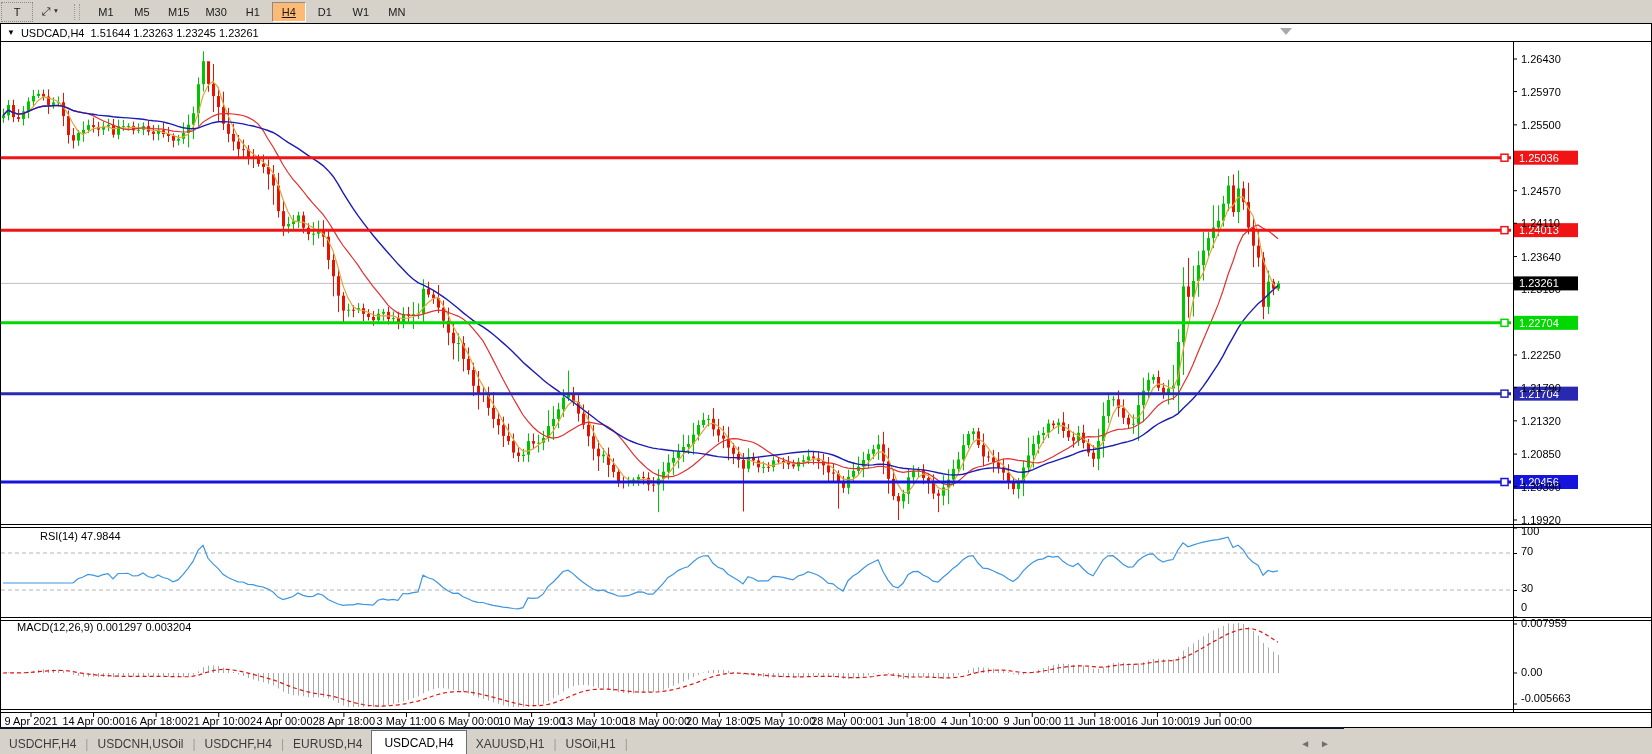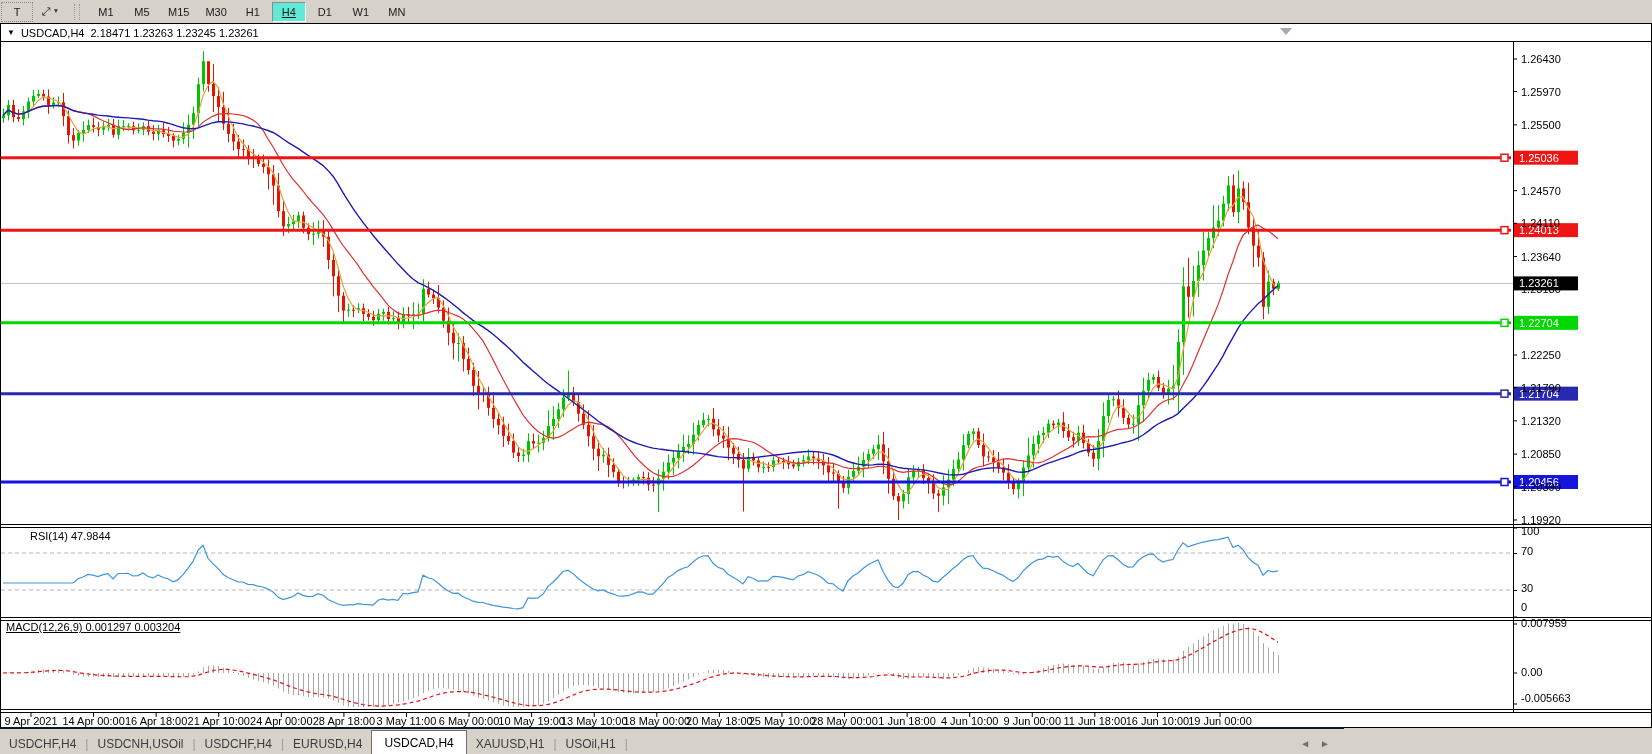--- a/index.html
+++ b/index.html
@@ -4,21 +4,21 @@
 <style>
   html,body{margin:0;padding:0;width:1652px;height:754px;overflow:hidden;
     font-family:"Liberation Sans",sans-serif;background:#d6d2ca;}
   
   #toolbar{position:absolute;left:0;top:0;width:1652px;height:23px;background:#d6d2ca;
     border-bottom:1px solid #9a968e;display:flex;align-items:center;font-size:11px;color:#1a1a1a;}
   .tbtn{height:18px;min-width:20px;padding:0 5px;margin:0 1px;display:flex;align-items:center;
     justify-content:center;background:transparent;border:1px solid transparent;cursor:default;}
   .tbtn.dotted{border:1px dotted #8a8a8a;}
   .tf{padding:0 6px;}
-  .tf.active{background:#5eead4;border-color:#8a8a8a #ffffff #ffffff #8a8a8a;border-style:solid;text-decoration:underline;}
+  .tf.active{background:#fdba74;border-color:#8a8a8a #ffffff #ffffff #8a8a8a;border-style:solid;text-decoration:underline;}
   .grip{width:4px;height:16px;border-left:1px dotted #9a9a9a;border-right:1px dotted #9a9a9a;margin:0 8px 0 6px;}
   .dd{font-size:8px;margin-left:2px;color:#333;}
   
   #chartwin{position:absolute;left:0;top:23px;width:1650px;height:703px;background:#ffffff;
     border:1px solid #000;}
   #titlebar{position:absolute;left:0;top:1px;width:1500px;height:15px;background:#fff;
     font-size:11px;color:#000;display:flex;align-items:center;padding-left:6px;gap:6px;}
   #titlebar .tri{font-size:8px;color:#000;}
   #shift-tri{position:absolute;left:1279px;top:4px;width:0;height:0;
     border-left:6px solid transparent;border-right:6px solid transparent;border-top:7px solid #a9a9a9;}
@@ -52,21 +52,21 @@
       <div class="tbtn tf">D1</div>
       <div class="tbtn tf">W1</div>
       <div class="tbtn tf">MN</div>
     </div>
 </div>
 
 <div id="chartwin">
   <div id="titlebar">
     <span class="tri">▼</span>
     <span>USDCAD,H4</span>
-    <span>2.18471 1.23263 1.23245 1.23261</span>
+    <span>1.51644 1.23263 1.23245 1.23261</span>
   </div>
   <div id="shift-tri"></div>
   <svg id="chart-svg" width="1650" height="686">
       <g>
         <line x1="0" y1="242.39688999999998" x2="1512" y2="242.39688999999998" stroke="#c0c0c0" stroke-width="1"></line>
       </g>
       <g>
         <line x1="2.5" y1="67.57900547798513" x2="2.5" y2="81.77649732586639" stroke="#00c400" stroke-width="1"></line>
         <rect x="1" y="74.40432981337909" width="3" height="2.7079190757576868" fill="#00c400"></rect>
         <line x1="7.5" y1="59.0343818426185" x2="7.5" y2="79.39025537101224" stroke="#00c400" stroke-width="1"></line>
@@ -961,22 +961,22 @@
         <line x1="1031.28" y1="671" x2="1031.28" y2="676" stroke="#000"></line>
         <text x="1031.28" y="684" font-size="11" fill="#000" text-anchor="middle" font-family="&quot;Liberation Sans&quot;,sans-serif">9 Jun 00:00</text>
         <line x1="1093.86" y1="671" x2="1093.86" y2="676" stroke="#000"></line>
         <text x="1093.86" y="684" font-size="11" fill="#000" text-anchor="middle" font-family="&quot;Liberation Sans&quot;,sans-serif">11 Jun 18:00</text>
         <line x1="1156.44" y1="671" x2="1156.44" y2="676" stroke="#000"></line>
         <text x="1156.44" y="684" font-size="11" fill="#000" text-anchor="middle" font-family="&quot;Liberation Sans&quot;,sans-serif">16 Jun 10:00</text>
         <line x1="1219.02" y1="671" x2="1219.02" y2="676" stroke="#000"></line>
         <text x="1219.02" y="684" font-size="11" fill="#000" text-anchor="middle" font-family="&quot;Liberation Sans&quot;,sans-serif">19 Jun 00:00</text>
       </g>
     </svg>
-  <div class="pane-label" style="left:11px;top:506px;padding-left:18px;">RSI(14) 47.9844</div>
-  <div class="pane-label" style="left:5px;top:597px;text-decoration:underline;">MACD(12,26,9) 0.001297 0.003204</div>
+  <div class="pane-label" style="left:21px;top:506px;padding-left:18px;">RSI(14) 47.9844</div>
+  <div class="pane-label" style="left:16px;top:597px;">MACD(12,26,9) 0.001297 0.003204</div>
 </div>
 
 <div id="tabbar">
     <div class="tab">USDCHF,H4</div>
     <span class="tabsep">|</span>
     <div class="tab">USDCNH,USOil</div>
     <span class="tabsep">|</span>
     <div class="tab">USDCHF,H4</div>
     <span class="tabsep">|</span>
     <div class="tab">EURUSD,H4</div>

